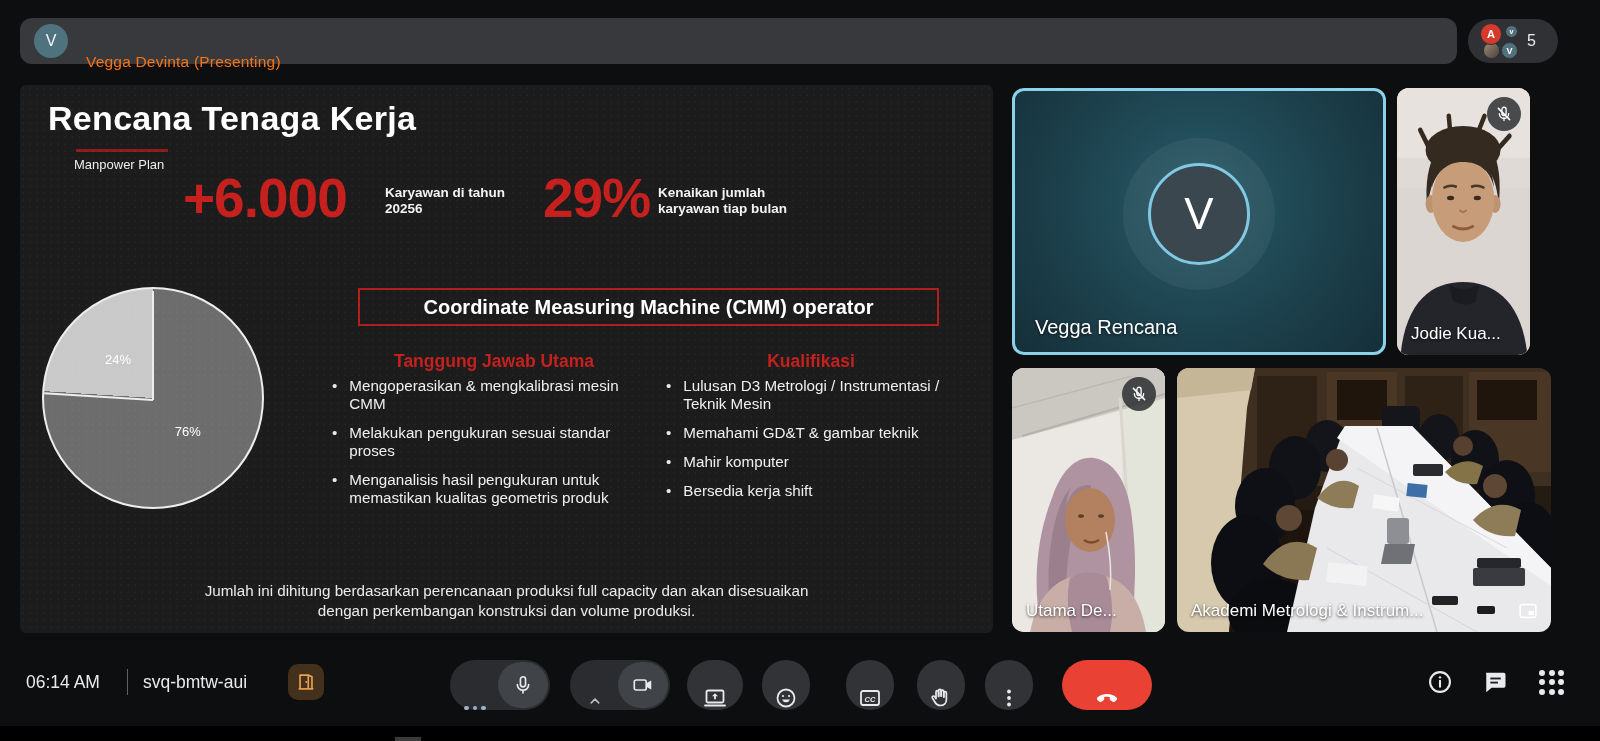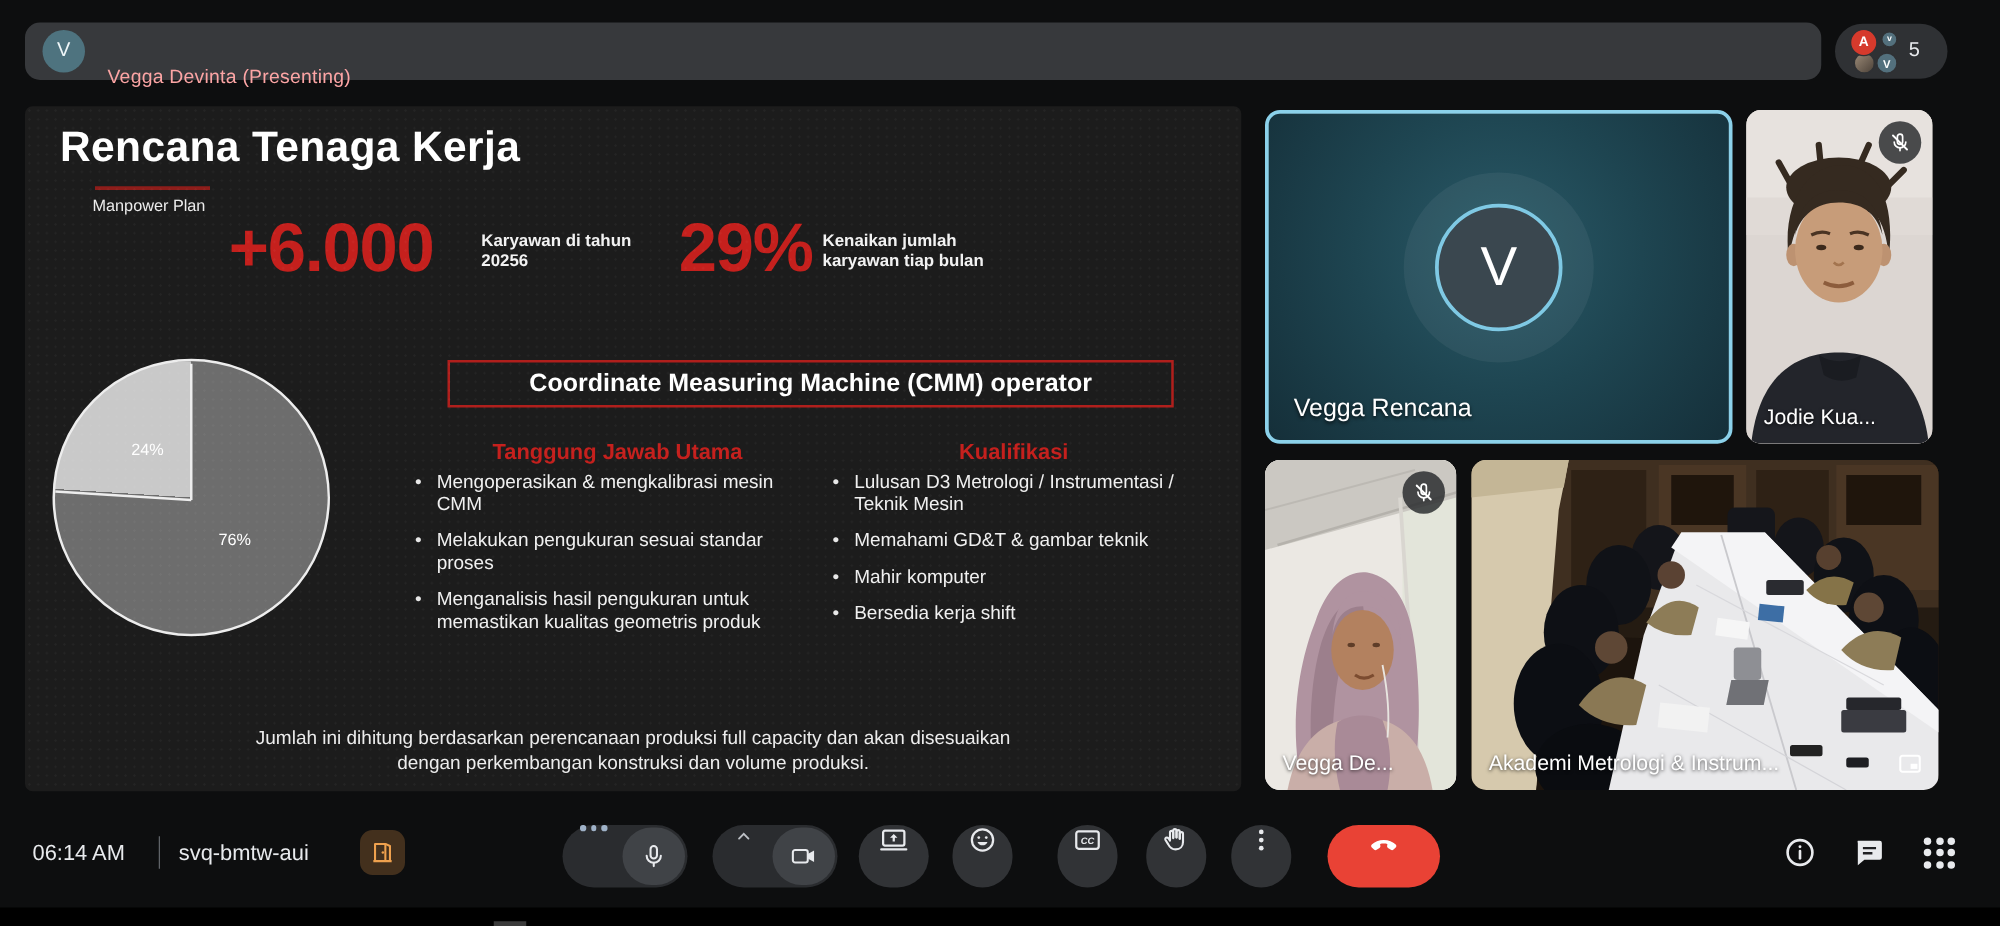--- a/index.html
+++ b/index.html
@@ -3,21 +3,21 @@
 <meta charset="utf-8">
 <style>
   html,body{margin:0;padding:0;background:#000;}
   .stage{position:relative;width:1600px;height:741px;background:#0d0e0f;overflow:hidden;
          font-family:"Liberation Sans",sans-serif;color:#e8eaed;}
   
   .topbar{position:absolute;left:20px;top:18px;width:1437px;height:46px;background:#37393c;
           border-radius:12px;display:flex;align-items:center;padding-left:14px;box-sizing:border-box;gap:18px;}
   .topbar-avatar{width:34px;height:34px;border-radius:50%;background:#4e737f;display:flex;
                  align-items:center;justify-content:center;font-size:16px;color:#eef6f8;}
-  .topbar-label{font-size:15.5px;color:#fca5a5;letter-spacing:.2px;margin-top:42px;}
+  .topbar-label{font-size:15.5px;color:#f97316;letter-spacing:.2px;margin-top:42px;}
   .people-pill{position:absolute;left:1468px;top:19px;height:44px;width:90px;background:#2f3134;
                border-radius:22px;display:flex;align-items:center;padding:0 12px;box-sizing:border-box;gap:9px;}
   .cluster{position:relative;width:38px;height:36px;flex:0 0 auto;}
   .mini{position:absolute;border-radius:50%;display:flex;align-items:center;justify-content:center;
         color:#fff;font-weight:bold;border:1.5px solid #2f3134;box-sizing:border-box;}
   .mini-a{width:22px;height:22px;left:0;top:0;background:#d63a2c;font-size:11px;z-index:3;}
   .mini-v1{width:13px;height:13px;right:0;top:2px;background:#53707d;font-size:7px;z-index:2;}
   .mini-photo{width:17px;height:17px;left:3px;bottom:0;background:linear-gradient(135deg,#9b8a77,#4b4138);z-index:2;}
   .mini-v2{width:17px;height:17px;right:0;bottom:0;background:#53707d;font-size:9px;z-index:1;}
   .people-count{font-size:16px;color:#e8eaed;}
@@ -76,21 +76,21 @@
         background:rgba(38,40,43,.82);display:flex;align-items:center;justify-content:center;z-index:4;}
   .scene{position:absolute;inset:0;width:100%;height:100%;}
   .pip-btn{position:absolute;right:12px;bottom:10px;width:22px;height:22px;z-index:4;}
   
   .time{position:absolute;left:26px;top:672px;font-size:17.5px;color:#e8eaed;}
   .tb-sep{position:absolute;left:127px;top:669px;width:1px;height:26px;background:#5f6368;}
   .meet-code{position:absolute;left:143px;top:672px;font-size:17.5px;color:#e8eaed;}
   .door-badge{position:absolute;left:288px;top:664px;width:36px;height:36px;border-radius:10px;
               background:#43301d;display:flex;align-items:center;justify-content:center;}
   .ctl{position:absolute;top:660px;height:50px;background:#313336;border-radius:25px;border:none;
-       display:flex;align-items:flex-start;justify-content:center;cursor:pointer;padding:0;font-style:italic;}
+       display:flex;align-items:flex-end;justify-content:center;cursor:pointer;padding:0;font-style:italic;}
   .ctl svg{display:block;}
   .pill{width:100px;background:#2a2c2f;justify-content:flex-start;}
   .pill .lobe{position:absolute;right:2px;top:2px;bottom:2px;width:50px;border-radius:23px;
               background:#404347;display:flex;align-items:center;justify-content:center;}
   .pill .left-zone{width:50px;display:flex;align-items:center;justify-content:center;}
   .dots3{display:flex;gap:4px;}
   .dots3 span{width:4.5px;height:4.5px;border-radius:50%;background:#9fb2c8;}
   .ctl-mic-pill{left:450px;}
   .ctl-cam-pill{left:570px;}
   .ctl-present{left:687px;width:56px;}
@@ -203,21 +203,21 @@
   </div>
 
   <div class="tile tile-speaking" style="left:1012px;top:88px;width:374px;height:267px;">
     <div class="halo"></div>
     <div class="big-avatar">
       <span>V</span>
     </div>
     <div class="tile-name big-name">Vegga Rencana</div>
   </div>
 
-  <div class="tile" style="left:1397px;top:88px;width:149px;height:267px;background:#d9d3cf;">
+  <div class="tile" style="left:1397px;top:88px;width:133px;height:267px;background:#d9d3cf;">
     <svg class="scene" viewBox="0 0 149 267" preserveAspectRatio="none">
       <rect width="149" height="267" fill="#dcd6d2"></rect>
       <rect width="149" height="80" fill="#e7e2de"></rect>
       <rect x="0" y="70" width="149" height="30" fill="#e0dad6"></rect>
       <path d="M36 60 L26 42 M60 48 L58 28 M90 46 L98 28 M112 62 L126 48" stroke="#352a20" stroke-width="5" stroke-linecap="round"></path>
       <ellipse cx="74" cy="62" rx="42" ry="24" fill="#352a20"></ellipse>
       <path d="M34 120 C28 70 52 44 76 44 C102 44 120 68 114 118 C112 88 100 70 74 70 C50 70 38 90 34 120Z" fill="#352a20"></path>
       <ellipse cx="38" cy="116" rx="6" ry="9" fill="#bd9271"></ellipse>
       <ellipse cx="110" cy="116" rx="6" ry="9" fill="#bd9271"></ellipse>
       <ellipse cx="74" cy="112" rx="35" ry="42" fill="#c79c79"></ellipse>
@@ -261,21 +261,21 @@
       <path d="M94 164 C98 184 100 202 98 222" stroke="#e8e5e0" stroke-width="1.5" fill="none"></path>
     </svg>
     <div class="mute-badge">
       <svg width="18" height="18" viewBox="0 0 24 24" fill="none" stroke="#fff" stroke-width="1.8" stroke-linecap="round">
         <rect x="9.2" y="3" width="5.6" height="11" rx="2.8"></rect>
         <path d="M5.8 11.5a6.2 6.2 0 0 0 12.4 0"></path>
         <line x1="12" y1="17.7" x2="12" y2="20.6"></line>
         <line x1="4.5" y1="4.5" x2="19.5" y2="19.5" stroke-width="2"></line>
       </svg>
     </div>
-    <div class="tile-name">Vegga De...</div>
+    <div class="tile-name">Utama De...</div>
   </div>
 
   <div class="tile" style="left:1177px;top:368px;width:374px;height:264px;background:#241b12;">
     <svg class="scene" viewBox="0 0 374 264" preserveAspectRatio="none">
       <rect width="374" height="264" fill="#241b12"></rect>
       <rect x="60" y="0" width="314" height="118" fill="#3f2f20"></rect>
       <rect x="80" y="8" width="60" height="95" fill="#2e2115"></rect>
       <rect x="150" y="4" width="70" height="100" fill="#4a3624"></rect>
       <rect x="228" y="8" width="58" height="95" fill="#2e2115"></rect>
       <rect x="292" y="4" width="82" height="100" fill="#4a3624"></rect>

